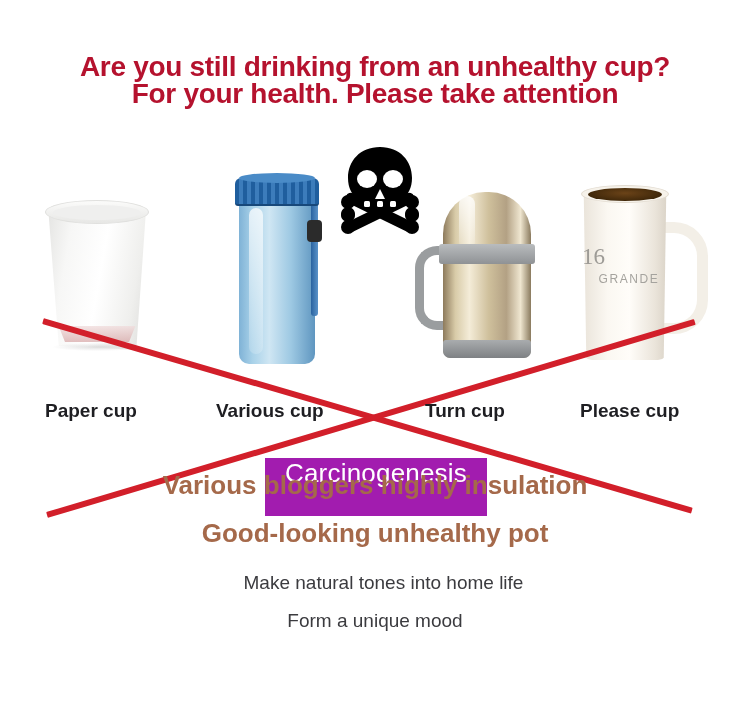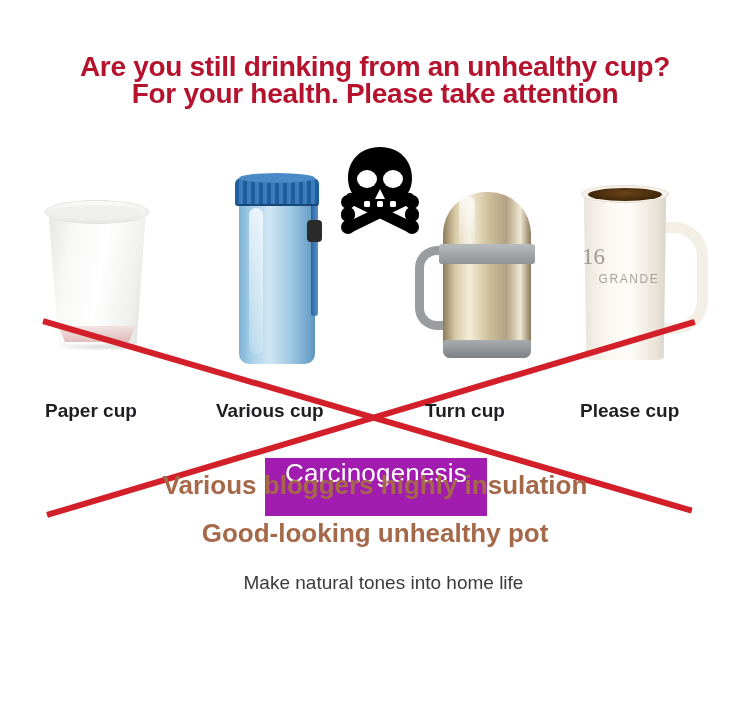--- a/index.html
+++ b/index.html
@@ -426,14 +426,15 @@
     <div class="lbl lbl-0">Paper cup</div>
     <div class="lbl lbl-1">Various cup</div>
     <div class="lbl lbl-2">Turn cup</div>
     <div class="lbl lbl-3">Please cup</div>
   </div>
 
   <div class="promo promo-1">Various bloggers highly insulation</div>
   <div class="promo promo-2">Good-looking unhealthy pot</div>
 
   <div class="body-line body-0">Make natural tones into home life</div>
+  <div class="body-line body-1">Form a unique mood</div>
 
 </div>
 
 </body></html>

